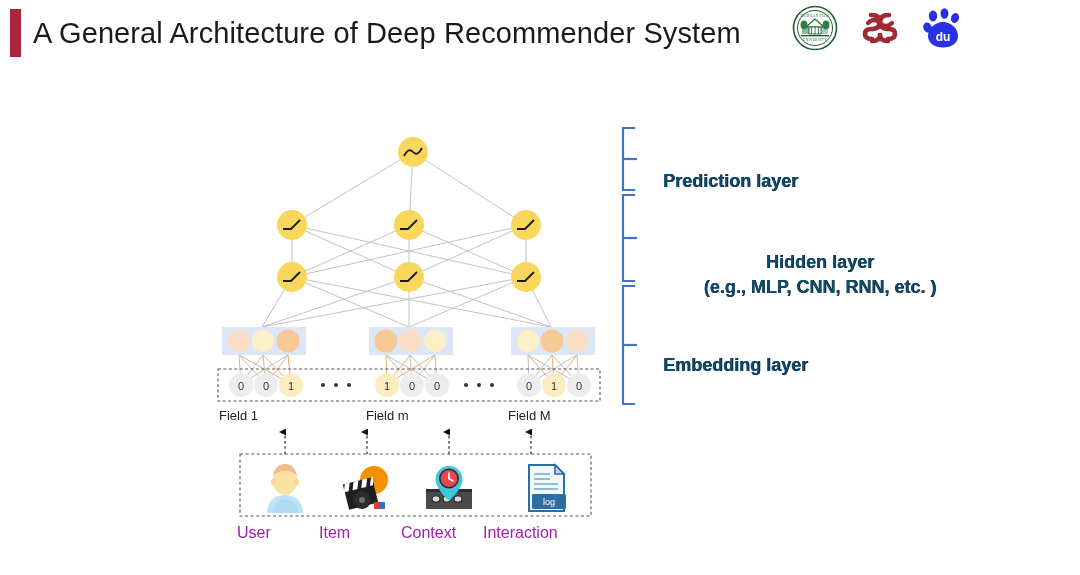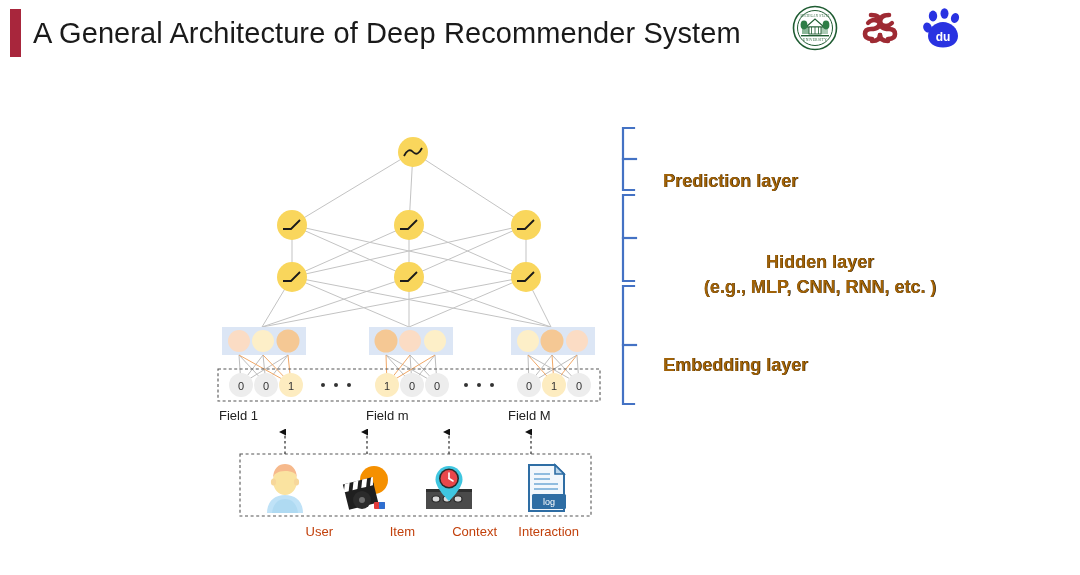--- a/index.html
+++ b/index.html
@@ -60,21 +60,21 @@
   #net-svg {
     position: absolute;
     left: 0; top: 0;
   }
 
   
   .layer-label {
     position: absolute;
     font-size: 18px;
     font-weight: bold;
-    color: #a16207;
+    color: #0c4a6e;
     white-space: nowrap;
     text-shadow: 0.4px 0 0 #000;
   }
   #label-prediction { left: 663px; top: 99px; }
   #label-hidden {
     left: 640px; top: 178px;
     width: 360px;
     text-align: center;
     line-height: 25px;
     white-space: normal;
@@ -88,23 +88,23 @@
     font-size: 13px;
     color: #222222;
     text-align: left;
     width: 90px;
   }
 
   
   .source-label {
     position: absolute;
     top: 452px;
-    font-size: 13px;
-    color: #c2410c;
-    text-align: right;
+    font-size: 16px;
+    color: #a21caf;
+    text-align: left;
     width: 96px;
   }
 
   
   .source-icon {
     position: absolute;
     top: 387px;
     width: 58px;
     height: 58px;
   }

